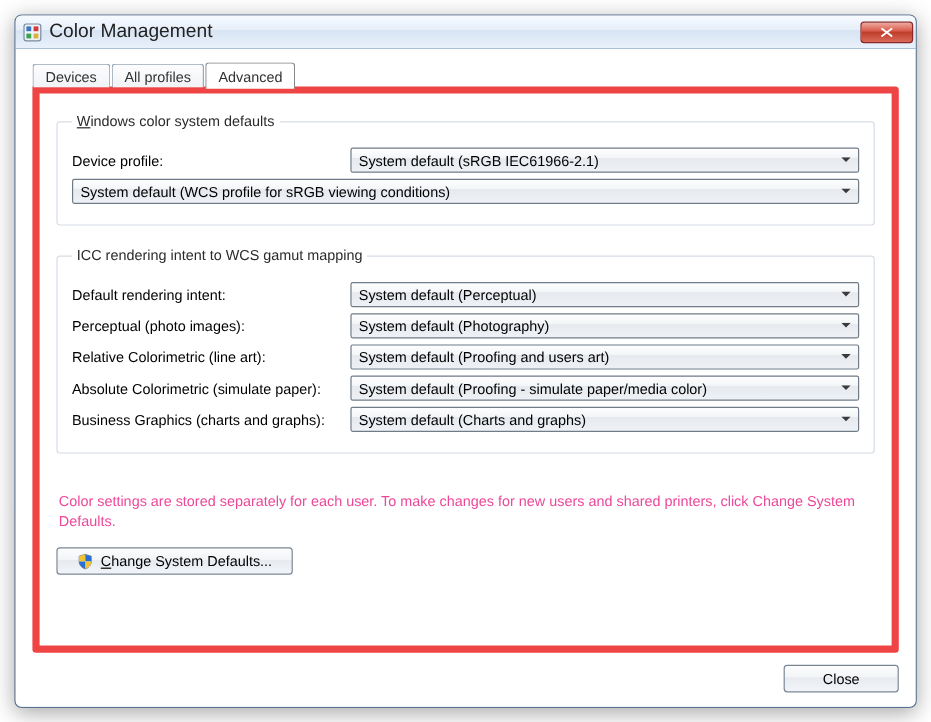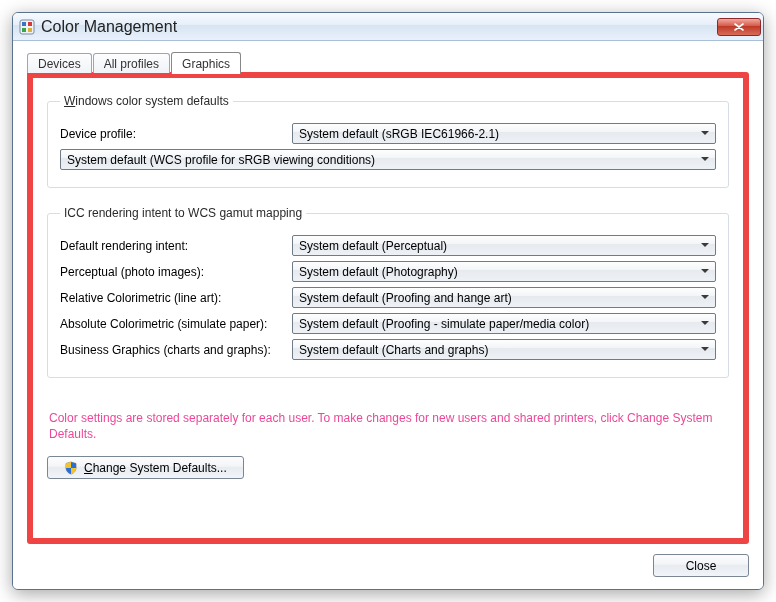--- a/index.html
+++ b/index.html
@@ -189,21 +189,21 @@
   <div class="client">
 
     <div class="tabstrip">
       <div class="tab">
           <span>Devices</span>
         </div>
       <div class="tab">
           <span>All profiles</span>
         </div>
       <div class="tab active">
-          <span>Graphics</span>
+          <span>Advanced</span>
         </div>
     </div>
 
     <div class="tabpage">
 
       <fieldset class="group">
         <legend><span class="u">W</span><span>indows color system defaults</span></legend>
 
         <div class="row">
           <div class="label">Device profile:</div>
@@ -252,21 +252,21 @@
                 <svg width="8" height="5" viewBox="0 0 8 5">
                   <path d="M0 0 L4 4 L8 0 Z" fill="#3a3a3a"></path>
                 </svg>
               </span>
           </div>
         </div>
 
         <div class="row">
           <div class="label">Relative Colorimetric (line art):</div>
           <div class="combo">
-            <span class="combo-text">System default (Proofing and hange art)</span>
+            <span class="combo-text">System default (Proofing and users art)</span>
             <span class="combo-arrow">
                 <svg width="8" height="5" viewBox="0 0 8 5">
                   <path d="M0 0 L4 4 L8 0 Z" fill="#3a3a3a"></path>
                 </svg>
               </span>
           </div>
         </div>
 
         <div class="row">
           <div class="label">Absolute Colorimetric (simulate paper):</div>

